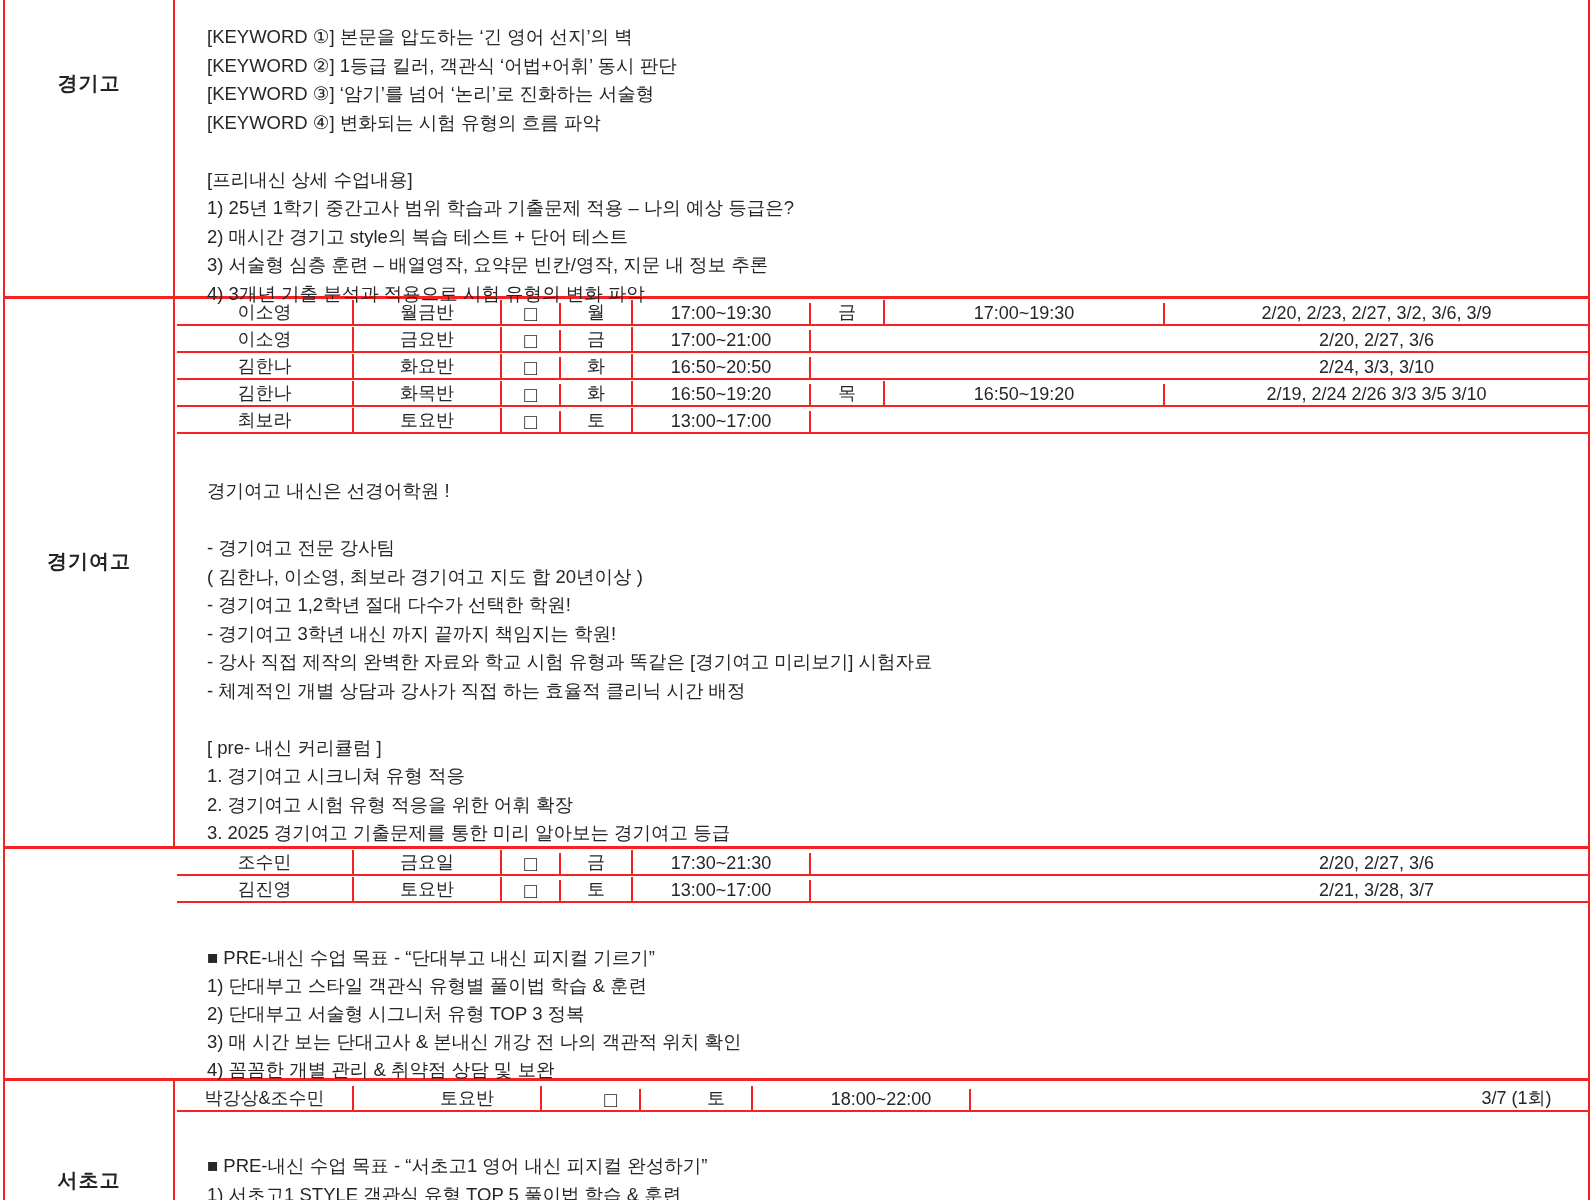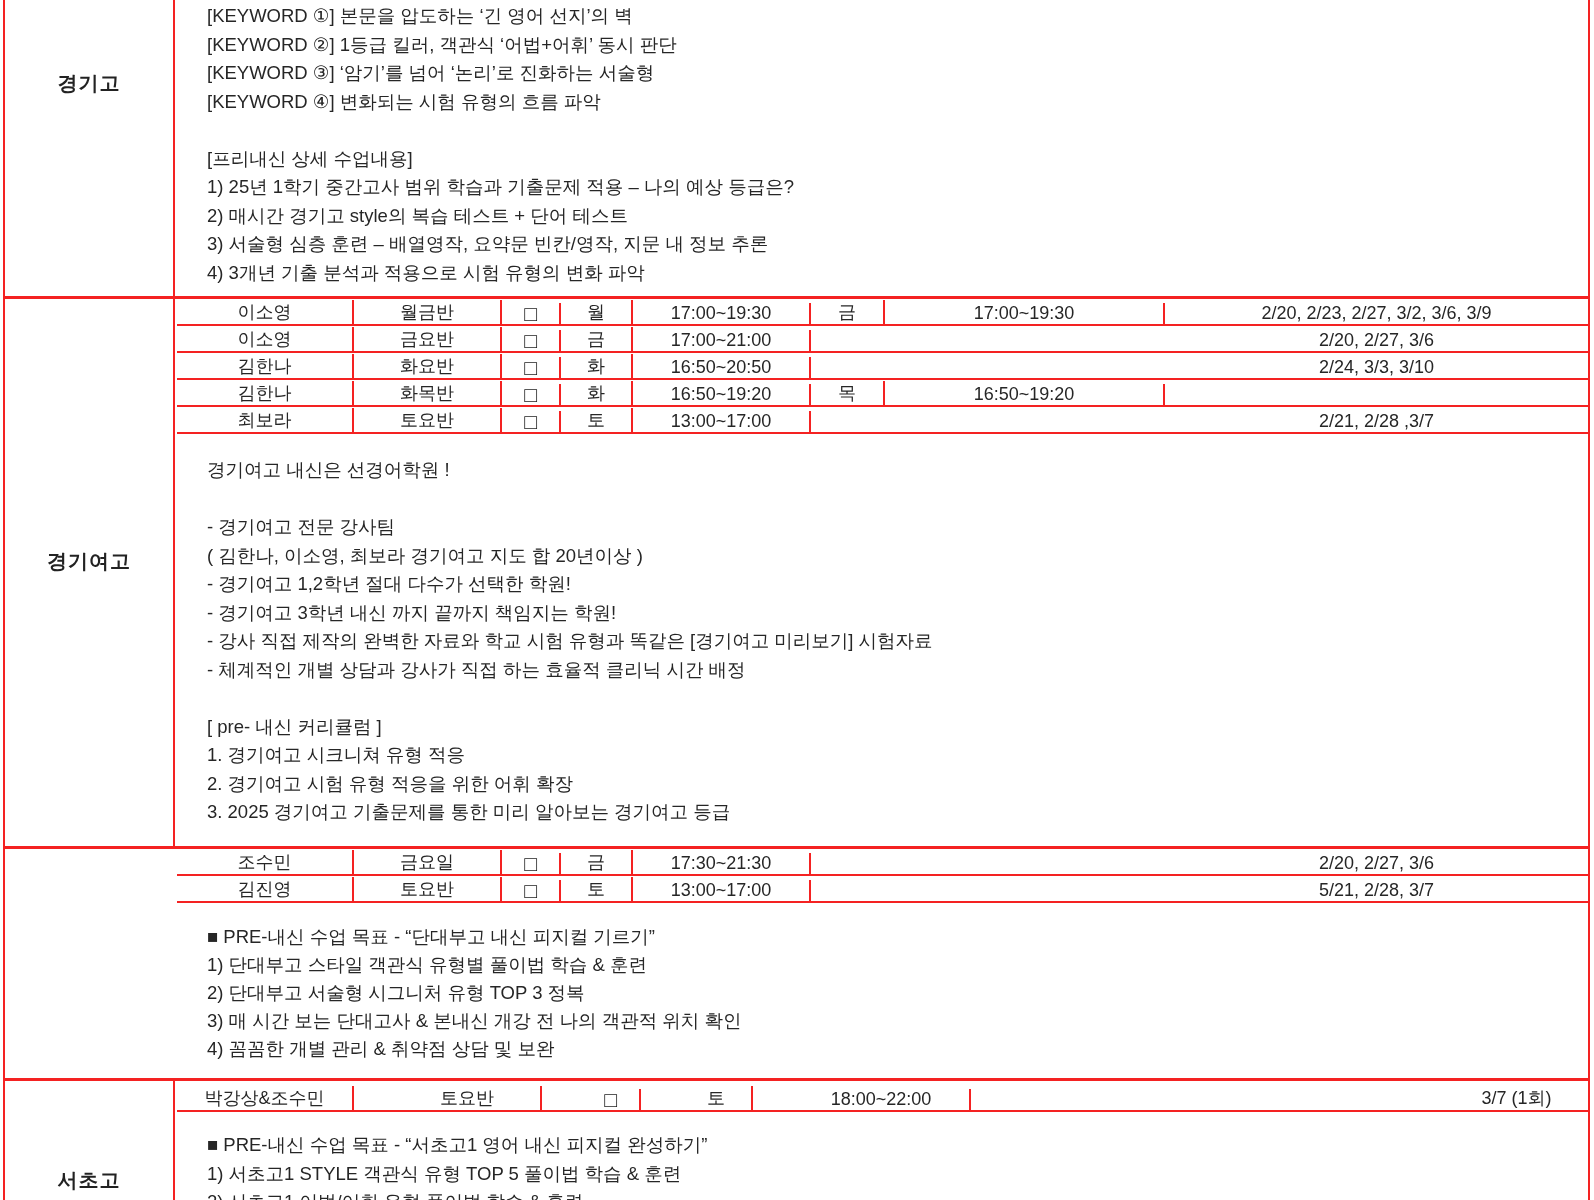--- a/index.html
+++ b/index.html
@@ -33,21 +33,21 @@
   .c-class{width:148px;}
   .c-chk{width:59px;}
   .c-day{width:72px;}
   .c-time{width:178px;}
   .c-day2{width:74px;}
   .c-time2{width:280px;}
   .c-merged{width:354px;}
   .c-dates{flex:1;border-right:none;}
   .box{font-size:21px;line-height:1;color:#1c1c1c;}
   .content{position:absolute;left:202px;right:12px;white-space:pre-line;
-    font-size:18.5px;line-height:28.5px;color:var(--ink);}
+    font-size:18.5px;line-height:28.5px;color:var(--ink);margin-top:21px;}
   #sec0 .content{top:2px;line-height:28.5px;}
   #sec1 .content{top:157px;}
   #sec2 .content{top:74px;line-height:28px;}
   #sec3 .content{top:50px;}
 </style>
 </head>
 <body>
 
 <div class="tbl">
 
@@ -111,32 +111,32 @@
       <div class="row">
         <div class="c c-teacher">김한나</div>
         <div class="c c-class">화목반</div>
         <div class="c c-chk">
             <span class="box">□</span>
           </div>
         <div class="c c-day">화</div>
         <div class="c c-time">16:50~19:20</div>
         <div class="c c-day2">목</div>
         <div class="c c-time2">16:50~19:20</div>
+        <div class="c c-dates">2/19, 2/24 2/26 3/3 3/5 3/10</div>
       </div>
       <div class="row">
         <div class="c c-teacher">최보라</div>
         <div class="c c-class">토요반</div>
         <div class="c c-chk">
             <span class="box">□</span>
           </div>
         <div class="c c-day">토</div>
         <div class="c c-time">13:00~17:00</div>
         <div class="c c-day2"></div>
         <div class="c c-time2"></div>
-        <div class="c c-dates">2/21, 2/28 ,3/7</div>
       </div>
     </div>
     <div class="content">경기여고 내신은 선경어학원 !
 
 - 경기여고 전문 강사팀
 ( 김한나, 이소영, 최보라 경기여고 지도 합 20년이상 )
 - 경기여고 1,2학년 절대 다수가 선택한 학원!
 - 경기여고 3학년 내신 까지 끝까지 책임지는 학원!
 - 강사 직접 제작의 완벽한 자료와 학교 시험 유형과 똑같은 [경기여고 미리보기] 시험자료
 - 체계적인 개별 상담과 강사가 직접 하는 효율적 클리닉 시간 배정
@@ -163,21 +163,21 @@
       <div class="row">
         <div class="c c-teacher">김진영</div>
         <div class="c c-class">토요반</div>
         <div class="c c-chk">
             <span class="box">□</span>
           </div>
         <div class="c c-day">토</div>
         <div class="c c-time">13:00~17:00</div>
         <div class="c c-day2"></div>
         <div class="c c-time2"></div>
-        <div class="c c-dates">5/21, 2/28, 3/7</div>
+        <div class="c c-dates">2/21, 3/28, 3/7</div>
       </div>
     </div>
     <div class="content">■ PRE-내신 수업 목표 - “단대부고 내신 피지컬 기르기”
 1) 단대부고 스타일 객관식 유형별 풀이법 학습 &amp; 훈련
 2) 단대부고 서술형 시그니처 유형 TOP 3 정복
 3) 매 시간 보는 단대고사 &amp; 본내신 개강 전 나의 객관적 위치 확인
 4) 꼼꼼한 개별 관리 &amp; 취약점 상담 및 보완</div>
   </div>
 
   <div class="sec" id="sec3">

